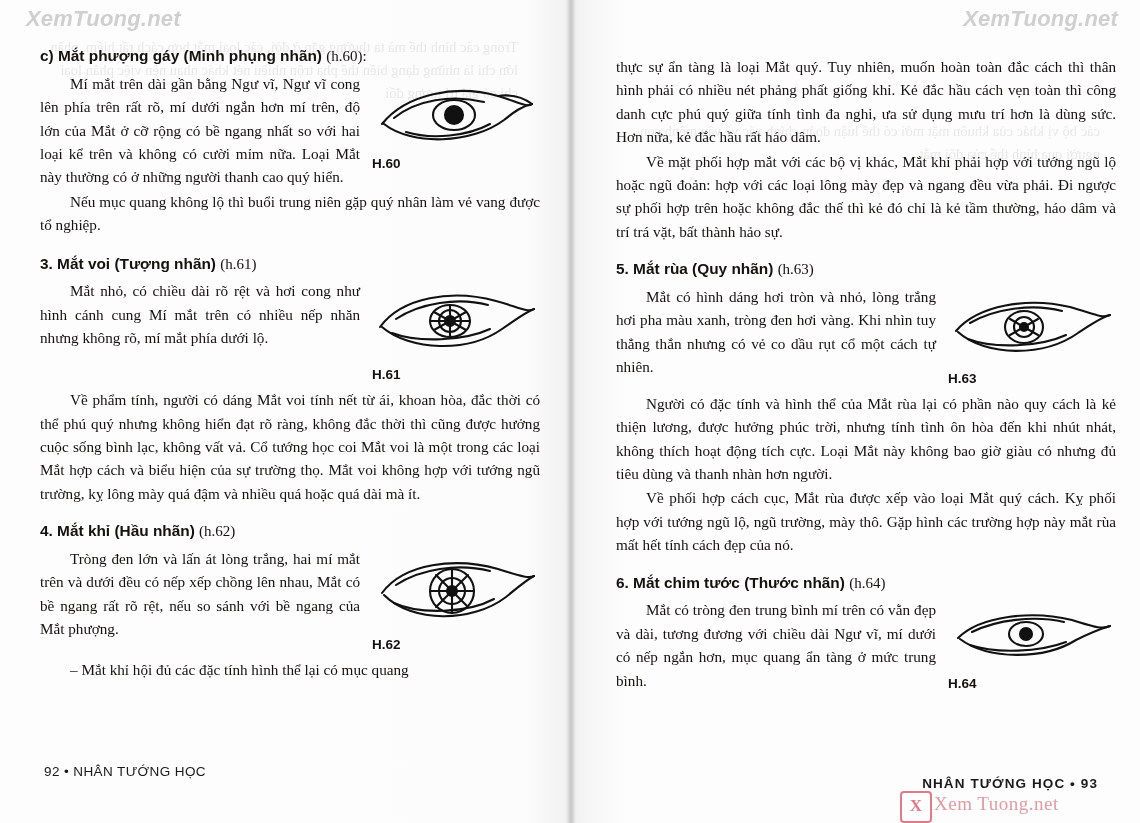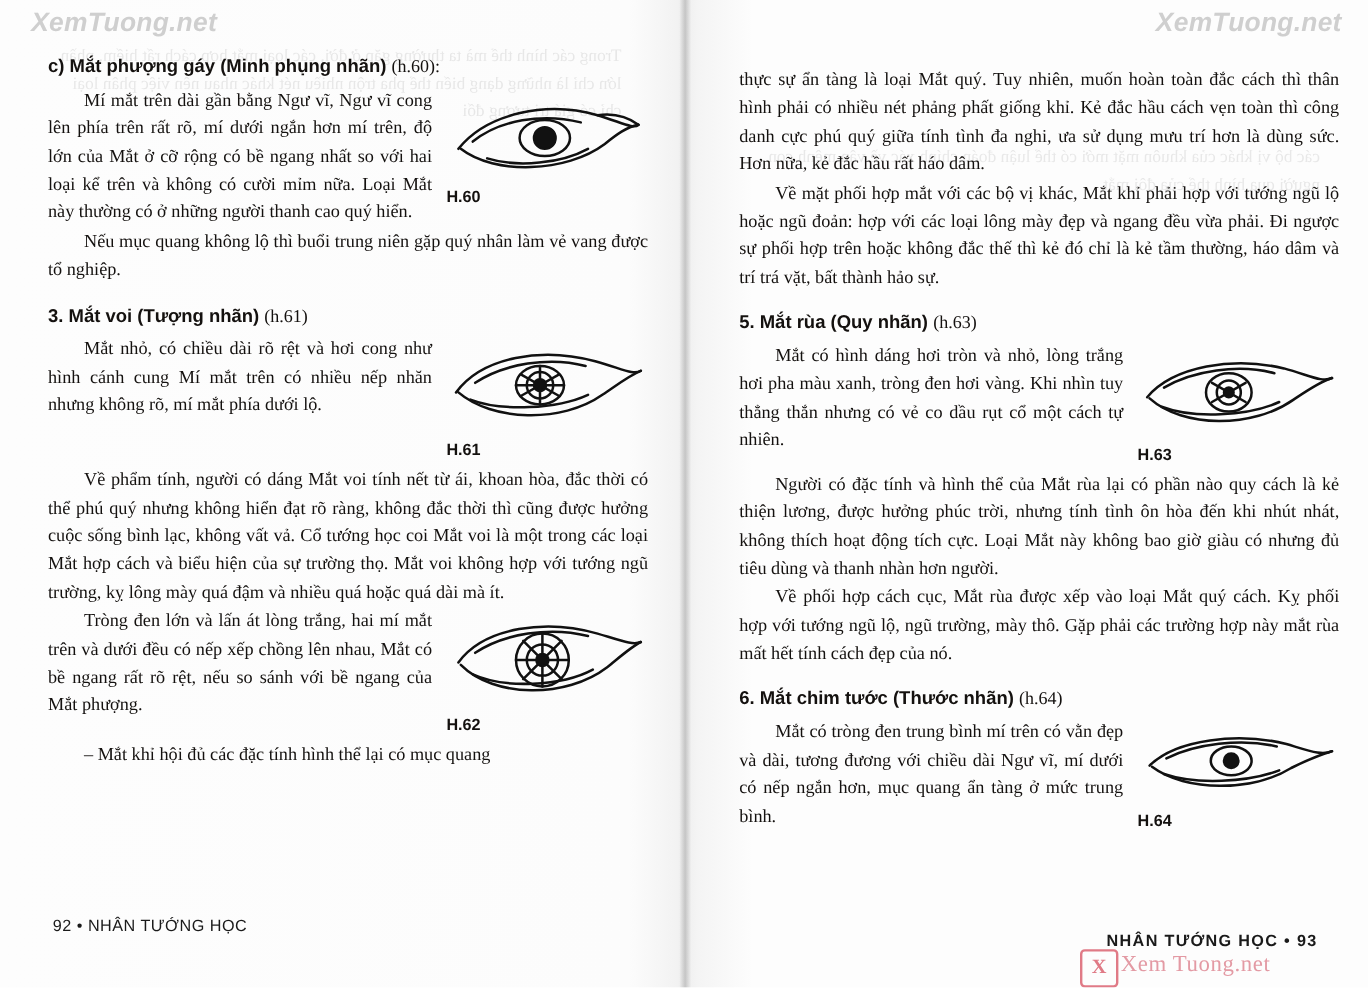--- a/index.html
+++ b/index.html
@@ -218,20 +218,24 @@
             <path d="M62,31 L94,49 M62,49 L94,31 M78,24 L78,56 M58,40 L98,40"></path>
           </g>
         </svg>
         <div class="cap">H.61</div>
       </div>
       <p class="para">Mắt nhỏ, có chiều dài rõ rệt và hơi cong như hình cánh cung Mí mắt trên có nhiều nếp nhăn nhưng không rõ, mí mắt phía dưới lộ.</p>
     </div>
 
     <p class="para">Về phẩm tính, người có dáng Mắt voi tính nết từ ái, khoan hòa, đắc thời có thể phú quý nhưng không hiển đạt rõ ràng, không đắc thời thì cũng được hưởng cuộc sống bình lạc, không vất vả. Cổ tướng học coi Mắt voi là một trong các loại Mắt hợp cách và biểu hiện của sự trường thọ. Mắt voi không hợp với tướng ngũ trường, kỵ lông mày quá đậm và nhiều quá hoặc quá dài mà ít.</p>
 
+    <h3 class="heading">
+      <span>4. Mắt khỉ (Hầu nhãn)</span>
+      <span class="sub">(h.62)</span>
+    </h3>
 
     <div class="clearfix">
       <div class="figure">
         <svg class="eye-svg" width="168" height="84" viewBox="0 0 168 84">
           <g fill="none" stroke="#111" stroke-width="2.1" stroke-linecap="round">
             <path d="M10,44 C32,14 84,8 126,20 C146,26 156,30 162,27"></path>
             <path d="M12,46 C40,74 100,74 134,48 C144,40 154,31 162,27"></path>
             <path d="M24,36 C48,20 86,14 118,22"></path>
             <path d="M22,54 C48,66 96,64 122,50"></path>
             <circle cx="80" cy="42" r="22"></circle>
@@ -271,21 +275,21 @@
             <circle cx="76" cy="40" r="4" fill="#111"></circle>
             <path d="M62,32 L90,48 M62,48 L90,32"></path>
           </g>
         </svg>
         <div class="cap">H.63</div>
       </div>
       <p class="para">Mắt có hình dáng hơi tròn và nhỏ, lòng trắng hơi pha màu xanh, tròng đen hơi vàng. Khi nhìn tuy thẳng thắn nhưng có vẻ co dầu rụt cổ một cách tự nhiên.</p>
     </div>
 
     <p class="para">Người có đặc tính và hình thể của Mắt rùa lại có phần nào quy cách là kẻ thiện lương, được hưởng phúc trời, nhưng tính tình ôn hòa đến khi nhút nhát, không thích hoạt động tích cực. Loại Mắt này không bao giờ giàu có nhưng đủ tiêu dùng và thanh nhàn hơn người.</p>
-    <p class="para">Về phối hợp cách cục, Mắt rùa được xếp vào loại Mắt quý cách. Kỵ phối hợp với tướng ngũ lộ, ngũ trường, mày thô. Gặp phải các trường hợp này mắt rùa mất hết tính cách đẹp của nó.</p>
+    <p class="para">Về phối hợp cách cục, Mắt rùa được xếp vào loại Mắt quý cách. Kỵ phối hợp với tướng ngũ lộ, ngũ trường, mày thô. Gặp hình các trường hợp này mắt rùa mất hết tính cách đẹp của nó.</p>
 
     <h3 class="heading">
       <span>6. Mắt chim tước (Thước nhãn)</span>
       <span class="sub">(h.64)</span>
     </h3>
 
     <div class="clearfix">
       <div class="figure">
         <svg class="eye-svg" width="168" height="72" viewBox="0 0 168 72">
           <g fill="none" stroke="#111" stroke-width="2.1" stroke-linecap="round">

